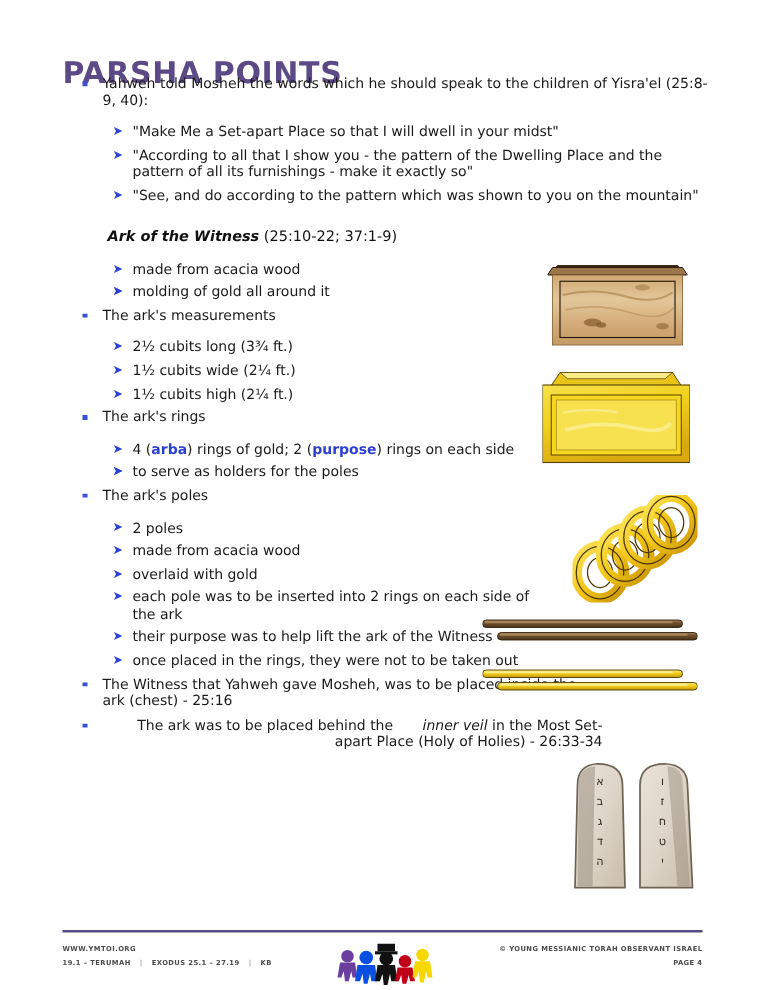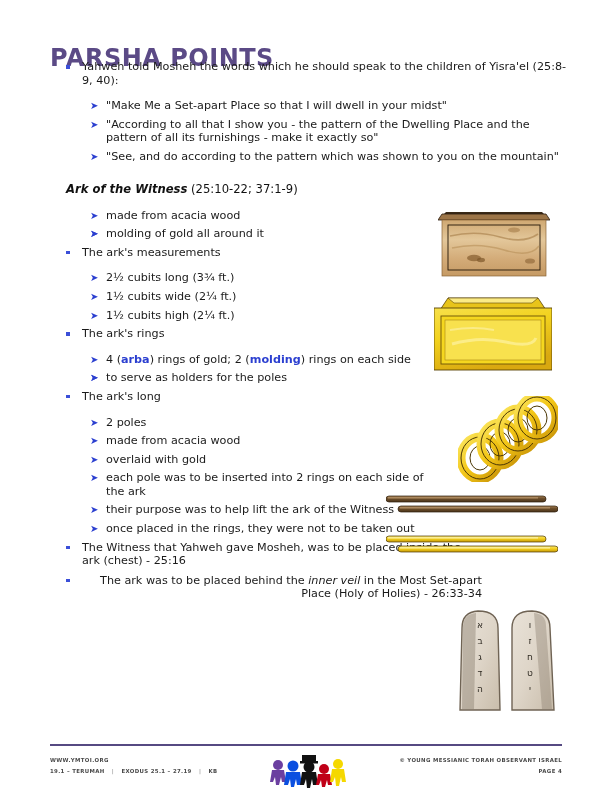--- a/index.html
+++ b/index.html
@@ -86,21 +86,21 @@
   }
   .sec-head .ital {
     font-style: italic;
     font-weight: bold;
   }
 
   .heb {
     color: #2b3fd0;
     font-weight: bold;
   }
-  .ital { font-style: italic; }
+  .ital { font-style: italic; margin-left: 20px; }
 
   .gap-sm { height: 6px; }
 
   
   .footer-rule {
     position: absolute;
     left: 50px;
     top: 744px;
     width: 512px;
     height: 2px;
@@ -231,33 +231,33 @@
       <span>1½ cubits high (2¼ ft.)</span>
     </div>
 
     <div class="l1">
       <span class="sq"></span>
       <span>The ark's rings</span>
     </div>
     <div class="gap-sm"></div>
     <div class="l2">
       <span class="arw">➤</span>
-      <span>4 (<span class="heb">arba</span>) rings of gold; 2 (<span class="heb">molding</span>) rings on each side</span>
+      <span>4 (<span class="heb">arba</span>) rings of gold; 2 (<span class="heb">purpose</span>) rings on each side</span>
     </div>
     <div class="l2">
       <span class="arw">➤</span>
     </div>
     <div class="l2">
       <span class="arw">➤</span>
       <span>to serve as holders for the poles</span>
     </div>
 
     <div class="l1">
       <span class="sq"></span>
-      <span>The ark's long</span>
+      <span>The ark's poles</span>
     </div>
     <div class="gap-sm"></div>
     <div class="l2">
       <span class="arw">➤</span>
       <span>2 poles</span>
     </div>
     <div class="l2">
       <span class="arw">➤</span>
       <span>made from acacia wood</span>
     </div>

